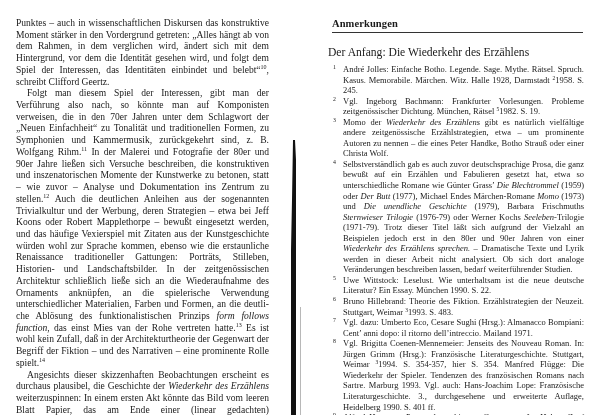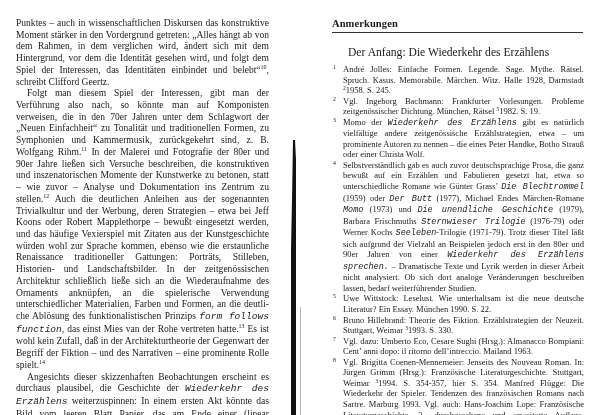--- a/index.html
+++ b/index.html
@@ -9,26 +9,26 @@
   .page-right { position:absolute; left:300px; top:0; width:300px; height:307px; background:#fff; }
   .gutter-line { position:absolute; left:300px; top:0; width:1px; height:415px; background:#b8b8b8; }
   .gutter-shadow { position:absolute; left:287px; top:0; width:12px; height:415px; }
   .left-text { position:absolute; left:16px; top:17px; width:253px;
                font-size:9.55px; line-height:11.72px; text-align:justify; hyphens:manual; }
   .left-text p { margin:0; }
   .left-text p.indent { text-indent:11px; }
   .left-text sup { font-size:6px; line-height:0; vertical-align:4px; }
   .heading { position:absolute; left:32px; top:18px; font-size:10.5px; font-weight:bold; letter-spacing:0.1px; }
   .heading-rule { position:absolute; left:32px; top:32px; width:251px; height:1px; background:#333; }
-  .subheading { position:absolute; left:48px; top:46px; font-size:11.6px; }
+  .subheading { position:absolute; left:28px; top:46px; font-size:11.6px; }
   .notes { position:absolute; left:32px; top:64px; width:252px; font-size:8.5px; line-height:10.55px; }
   .note { position:relative; padding-left:11px; text-align:justify; margin:0; }
   .note-num { position:absolute; left:1px; top:-2px; font-size:5.8px; }
   .note-text sup { font-size:5.5px; line-height:0; vertical-align:3px; }
-  i { font-style:italic;font-family:Liberation Mono, monospace; }
+  i { font-style:italic; }
 </style>
 </head>
 <body>
 
 <div class="page-left">
   <div class="left-text" id="left-text">
       <p class=""><span>Punktes – auch in wissenschaftlichen Diskursen das konstruktive Moment stärker in den Vordergrund getreten: „Alles hängt ab von dem Rahmen, in dem verglichen wird, ändert sich mit dem Hintergrund, vor dem die Iden­tität gesehen wird, und folgt dem Spiel der Interessen, das Identitäten ein­bindet und belebt“</span><sup>10</sup><span>, schreibt Clifford Geertz.</span></p>
       <p class="indent"><span>Folgt man diesem Spiel der Interessen, gibt man der Verführung also nach, so könnte man auf Komponisten verweisen, die in den 70er Jahren unter dem Schlagwort der „Neuen Einfachheit“ zu Tonalität und traditio­nellen Formen, zu Symphonien und Kammermusik, zurückgekehrt sind, z. B. Wolfgang Rihm.</span><sup>11</sup><span> In der Malerei und Fotografie der 80er und 90er Jahre ließen sich Versuche beschreiben, die konstruktiven und inszenatori­schen Momente der Kunstwerke zu betonen, statt – wie zuvor – Analyse und Dokumentation ins Zentrum zu stellen.</span><sup>12</sup><span> Auch die deutlichen Anlei­hen aus der sogenannten Trivialkultur und der Werbung, deren Strategien – etwa bei Jeff Koons oder Robert Mapplethorpe – bewußt eingesetzt werden, und das häufige Vexierspiel mit Zitaten aus der Kunstgeschichte würden wohl zur Sprache kommen, ebenso wie die erstaunliche Renais­sance traditioneller Gattungen: Porträts, Stilleben, Historien- und Land­schaftsbilder. In der zeitgenössischen Architektur schließlich ließe sich an die Wiederaufnahme des Ornaments anknüpfen, an die spielerische Ver­wendung unterschiedlicher Materialien, Farben und Formen, an die deutli­che Ablösung des funktionalistischen Prinzips </span><i>form follows function</i><span>, das einst Mies van der Rohe vertreten hatte.</span><sup>13</sup><span> Es ist wohl kein Zufall, daß in der Architekturtheorie der Gegenwart der Begriff der Fiktion – und des Narrativen – eine prominente Rolle spielt.</span><sup>14</sup></p>
       <p class="indent"><span>Angesichts dieser skizzenhaften Beobachtungen erscheint es durchaus plausibel, die Geschichte der </span><i>Wiederkehr des Erzählens</i><span> weiterzuspinnen: In einem ersten Akt könnte das Bild vom leeren Blatt Papier, das am Ende einer (linear gedachten) avantgardistischen Ästhetik der Negativität steht, mit dem einer leeren Leinwand in der Malerei oder einer Stille in der Mu­sik verknüpft werden und der Logik der Avantgarde auf diese Weise – vor ihrer Verabschiedung – zu einem letzten Auftritt verholfen werden. Dann freilich – in den folgenden Akten – müßten andere (Denk-)Figuren auf die Bühne gelassen werden.</span></p>
     </div>
@@ -37,23 +37,23 @@
 <svg class="gutter-shadow" width="12" height="415" viewBox="0 0 12 415">
   <polygon points="6,140 8,140 9,160 9,415 4,415 4,250 5,200" fill="#111"></polygon>
 </svg>
 <div class="gutter-line"></div>
 
 <div class="page-right">
   <div class="heading">Anmerkungen</div>
   <div class="heading-rule"></div>
   <div class="subheading">Der Anfang: Die Wiederkehr des Erzählens</div>
   <div class="notes" id="notes">
-      <div class="note"><span class="note-num">1</span><span class="note-text"><span>André Jolles: Einfache Formen. Legende. Sage. Mythe. Rätsel. Spruch. Kasus. Memorabile. Märchen. Witz. Halle 1928, Darmstadt </span><sup>2</sup><span>1958. S. 245.</span></span></div>
+      <div class="note"><span class="note-num">1</span><span class="note-text"><span>André Jolles: Einfache Botho. Legende. Sage. Mythe. Rätsel. Spruch. Kasus. Memorabile. Märchen. Witz. Halle 1928, Darmstadt </span><sup>2</sup><span>1958. S. 245.</span></span></div>
       <div class="note"><span class="note-num">2</span><span class="note-text"><span>Vgl. Ingeborg Bachmann: Frankfurter Vorlesungen. Probleme zeitgenössi­scher Dichtung. München, Rätsel </span><sup>5</sup><span>1982. S. 19.</span></span></div>
       <div class="note"><span class="note-num">3</span><span class="note-text"><span>Momo der </span><i>Wiederkehr des Erzählens</i><span> gibt es natürlich vielfältige andere zeit­genössische Erzählstrategien, etwa – um prominente Autoren zu nennen – die eines Peter Handke, Botho Strauß oder einer Christa Wolf.</span></span></div>
       <div class="note"><span class="note-num">4</span><span class="note-text"><span>Selbstverständlich gab es auch zuvor deutschsprachige Prosa, die ganz be­wußt auf ein Erzählen und Fabulieren gesetzt hat, etwa so unterschiedliche Romane wie Günter Grass’ </span><i>Die Blechtrommel</i><span> (1959) oder </span><i>Der Butt</i><span> (1977), Michael Endes Märchen-Romane </span><i>Momo</i><span> (1973) und </span><i>Die unendliche Ge­schichte</i><span> (1979), Barbara Frischmuths </span><i>Sternwieser Trilogie</i><span> (1976-79) oder Werner Kochs </span><i>Seeleben</i><span>-Trilogie (1971-79). Trotz dieser Titel läßt sich auf­grund der Vielzahl an Beispielen jedoch erst in den 80er und 90er Jahren von einer </span><i>Wiederkehr des Erzählens sprechen.</i><span> – Dramatische Texte und Lyrik werden in dieser Arbeit nicht analysiert. Ob sich dort analoge Veränderungen beschreiben lassen, bedarf weiterführender Studien.</span></span></div>
       <div class="note"><span class="note-num">5</span><span class="note-text"><span>Uwe Wittstock: Leselust. Wie unterhaltsam ist die neue deutsche Literatur? Ein Essay. München 1990. S. 22.</span></span></div>
-      <div class="note"><span class="note-num">6</span><span class="note-text"><span>Bruno Hillebrand: Theorie des Fiktion. Erzählstrategien der Neuzeit. Stutt­gart, Weimar </span><sup>3</sup><span>1993. S. 330.</span></span></div>
-      <div class="note"><span class="note-num">7</span><span class="note-text"><span>Vgl. dazu: Umberto Eco, Cesare Sughi (Hrsg.): Almanacco Bompiani: Cent’ anni dopo: il ritorno dell’intreccio. Mailand 1963.</span></span></div>
+      <div class="note"><span class="note-num">6</span><span class="note-text"><span>Bruno Hillebrand: Theorie des Fiktion. Erzählstrategien der Neuzeit. Stutt­gart, Weimar </span><sup>3</sup><span>1993. S. 483.</span></span></div>
+      <div class="note"><span class="note-num">7</span><span class="note-text"><span>Vgl. dazu: Umberto Eco, Cesare Sughi (Hrsg.): Almanacco Bompiani: Cent’ anni dopo: il ritorno dell’intreccio. Mailand 1971.</span></span></div>
       <div class="note"><span class="note-num">8</span><span class="note-text"><span>Vgl. Brigitta Coenen-Mennemeier: Jenseits des Nouveau Roman. In: Jürgen Grimm (Hrsg.): Französische Literaturgeschichte. Stuttgart, Weimar </span><sup>3</sup><span>1994. S. 354-357, hier S. 354. Manfred Flügge: Die Wiederkehr der Spieler. Ten­denzen des französischen Romans nach Sartre. Marburg 1993. Vgl. auch: Hans-Joachim Lope: Französische Literaturgeschichte. 3., durchgesehene und erweiterte Auflage, Heidelberg 1990. S. 401 ff.</span></span></div>
       <div class="note"><span class="note-num">9</span><span class="note-text"><span>Alfred Hornung: Postmoderne bis zur Gegenwart. In: Hubert Zapf (Hrsg.): Amerikanische Literaturgeschichte. Stuttgart, Weimar 1996. S. 304-375, hier S. 359.</span></span></div>
     </div>
 </div>
 
 </body></html>

